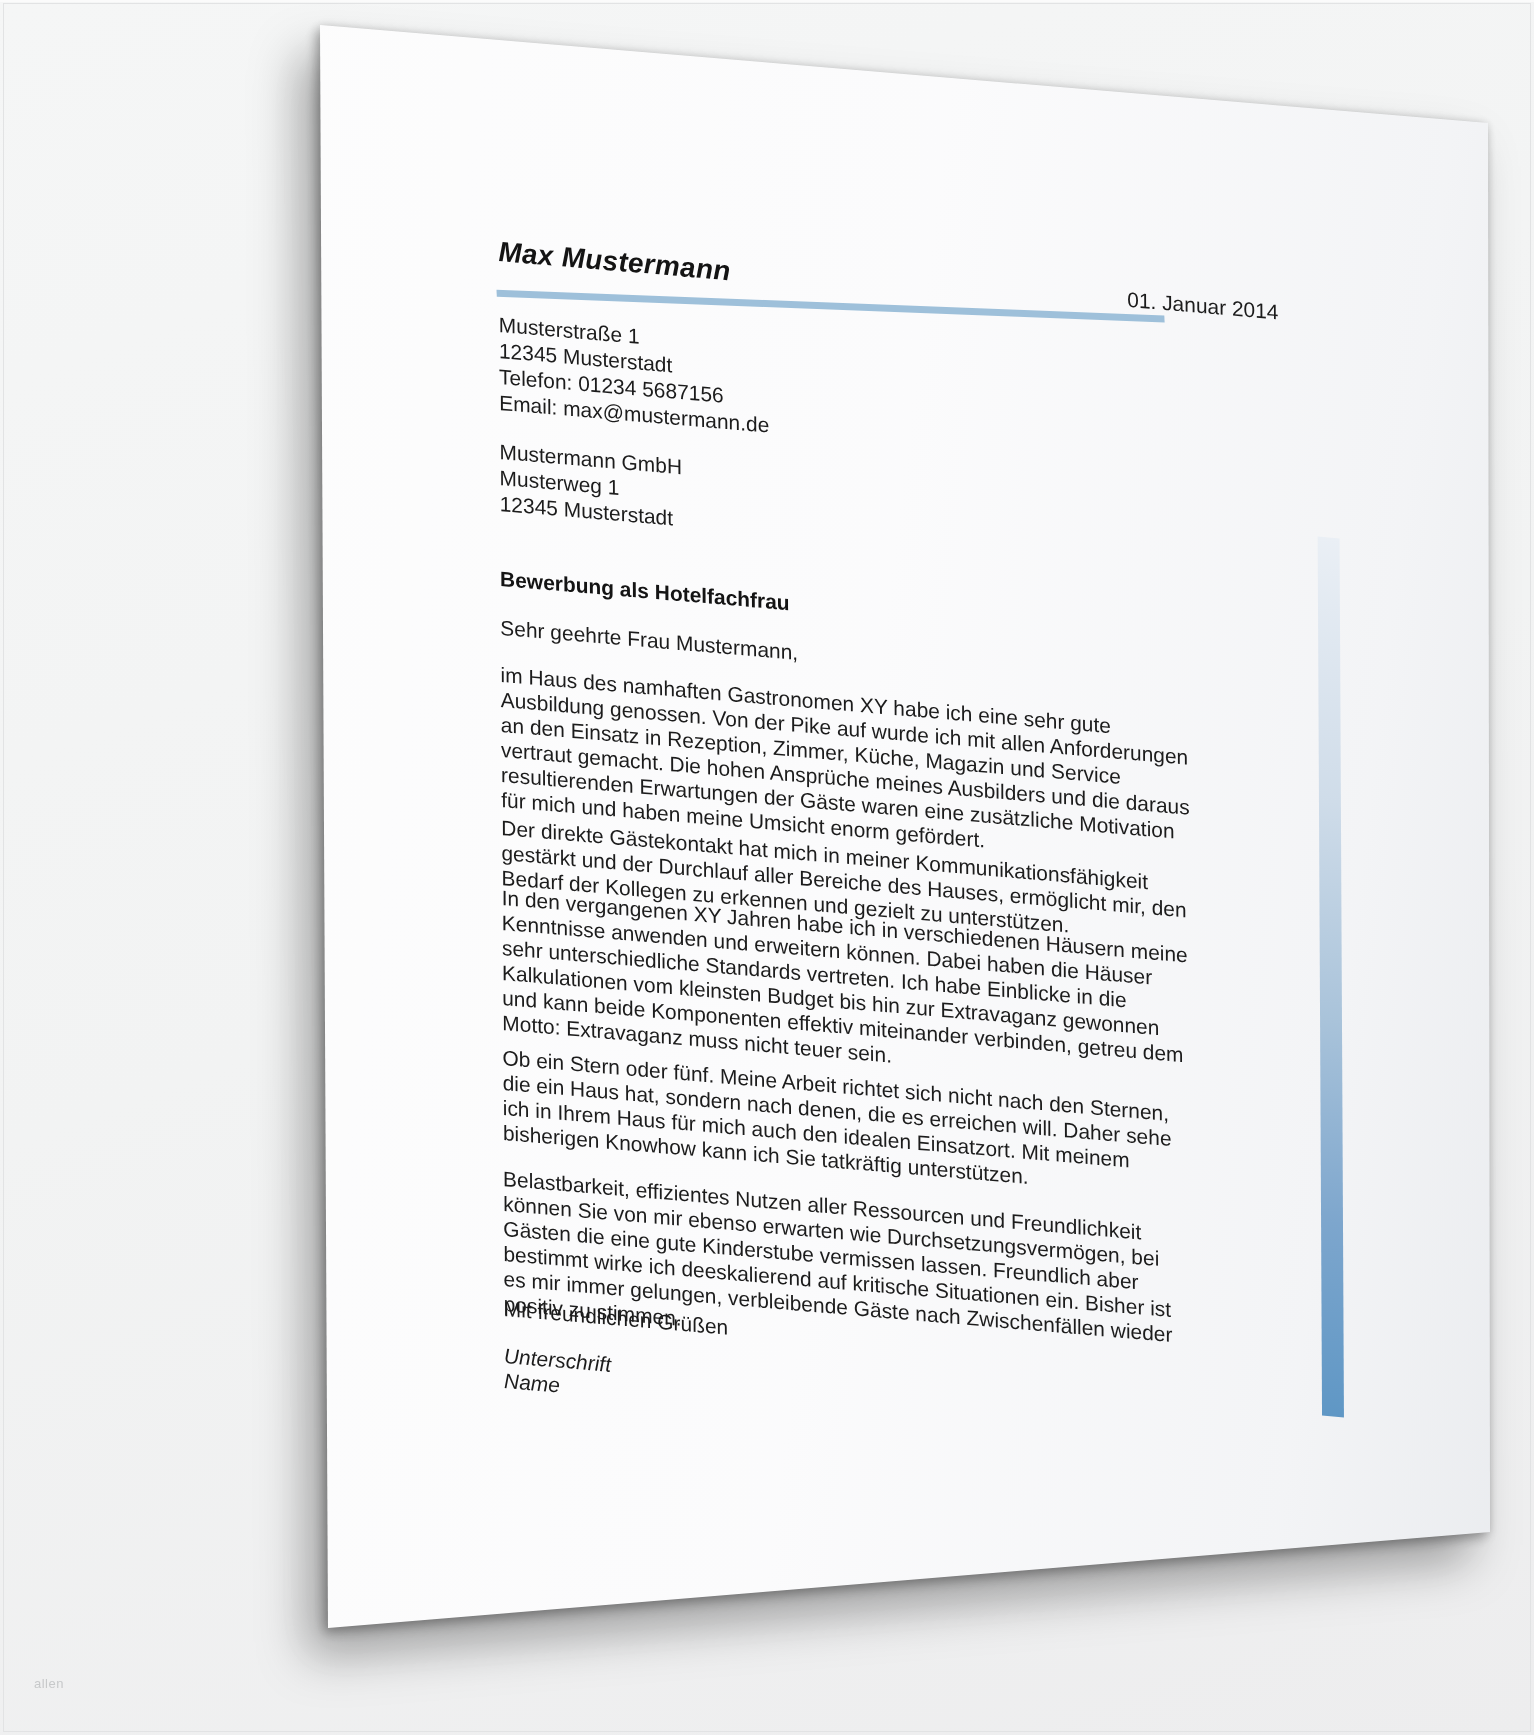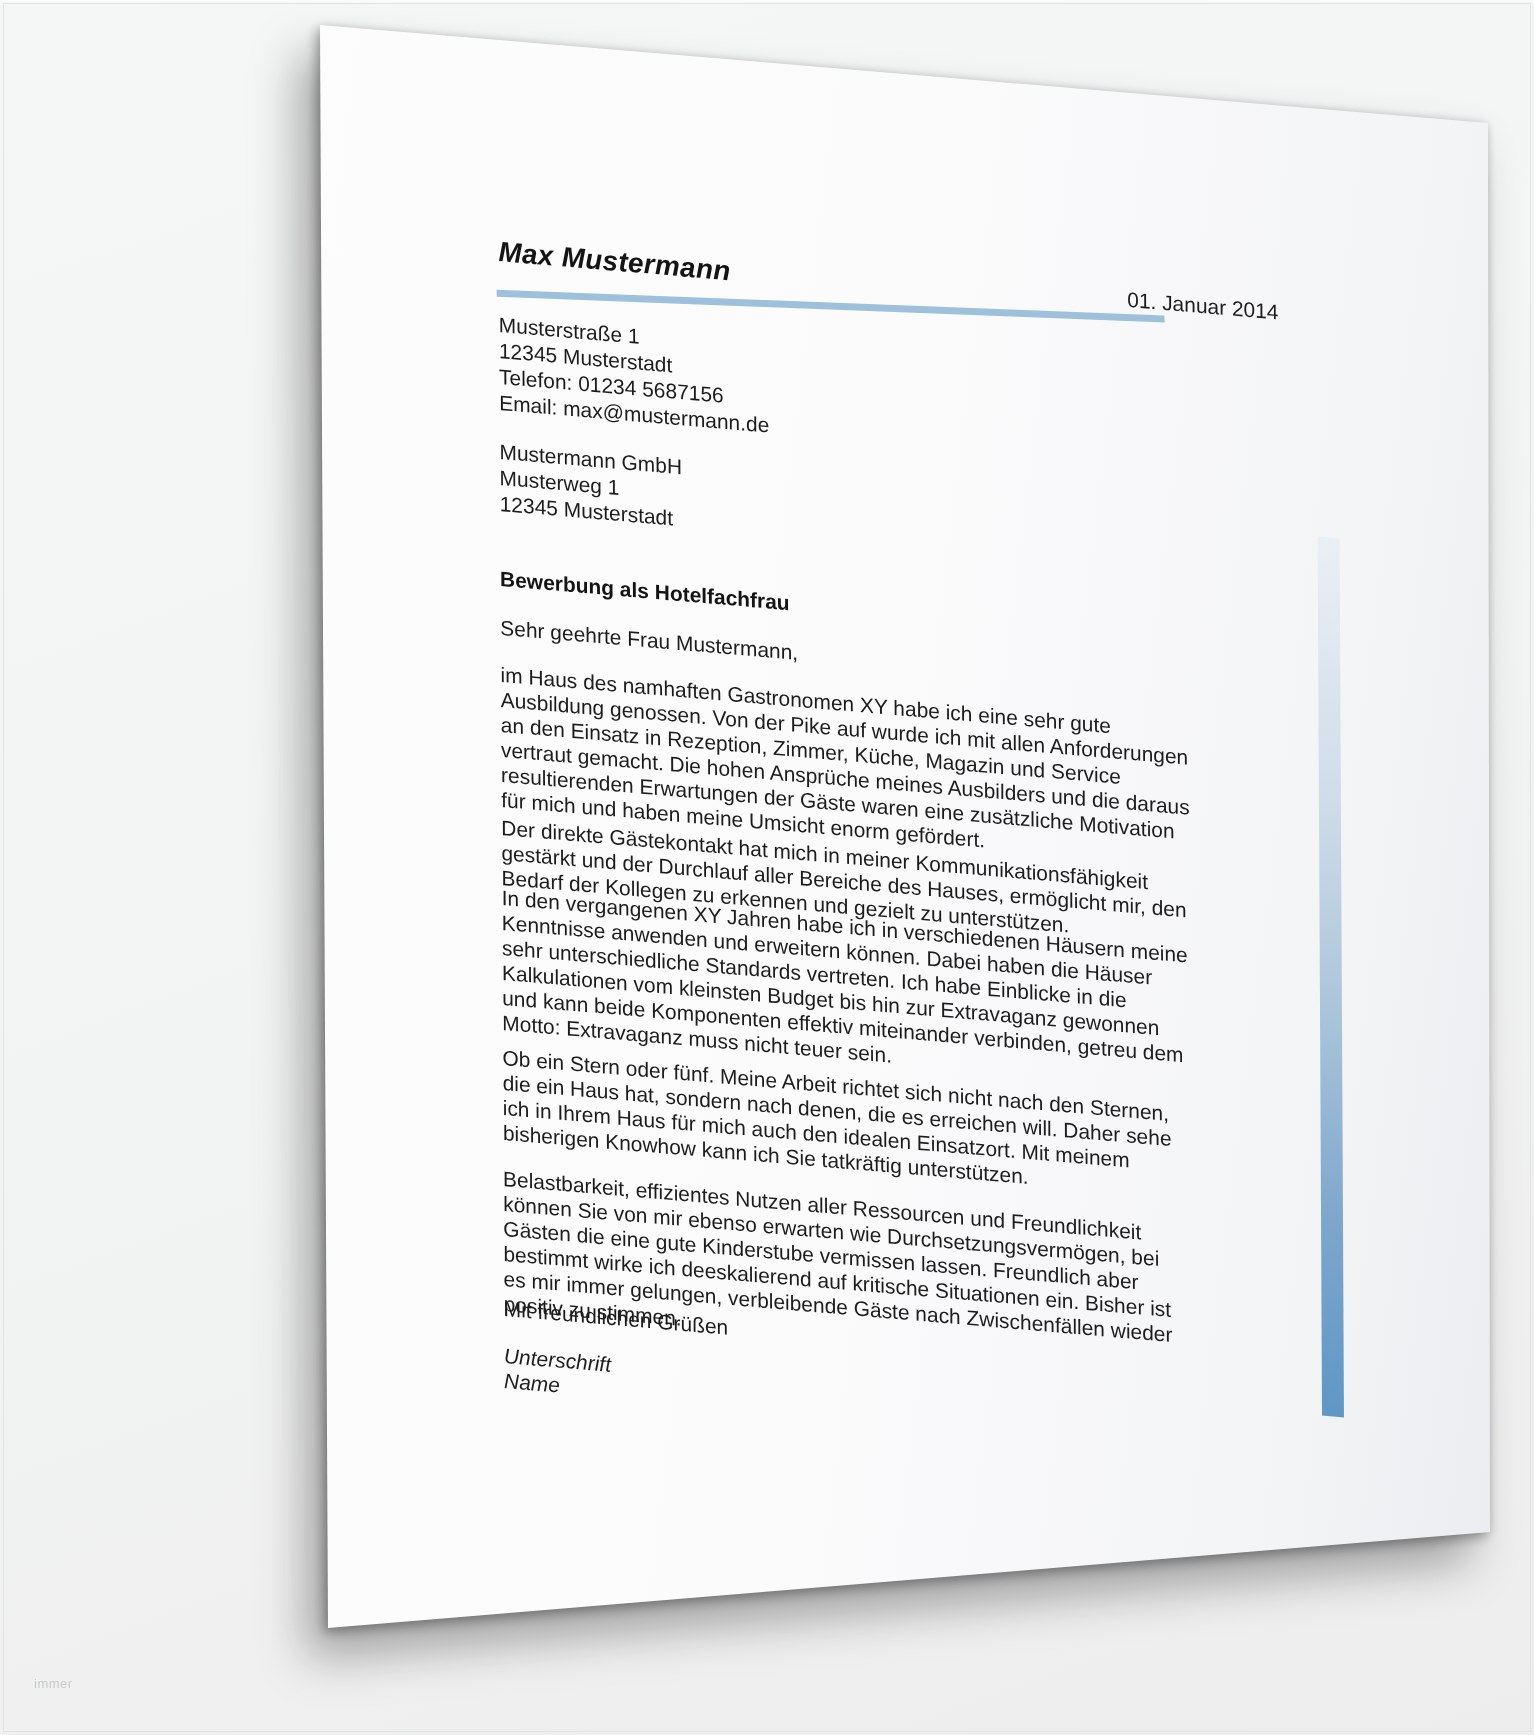--- a/index.html
+++ b/index.html
@@ -118,14 +118,14 @@
           <div>Unterschrift</div>
           <div>Name</div>
         </div>
 
         <div class="blk accent-bar" style="background:linear-gradient(180deg,#eaeff5 0%,#cfdce9 30%,#a9c3da 55%,#7da6cd 78%,#5f97c5 100%);"></div>
 
       </div>
     </div>
   </div>
 
-  <div class="watermark">immer</div>
+  <div class="watermark">allen</div>
 </div>
 
 </body></html>

